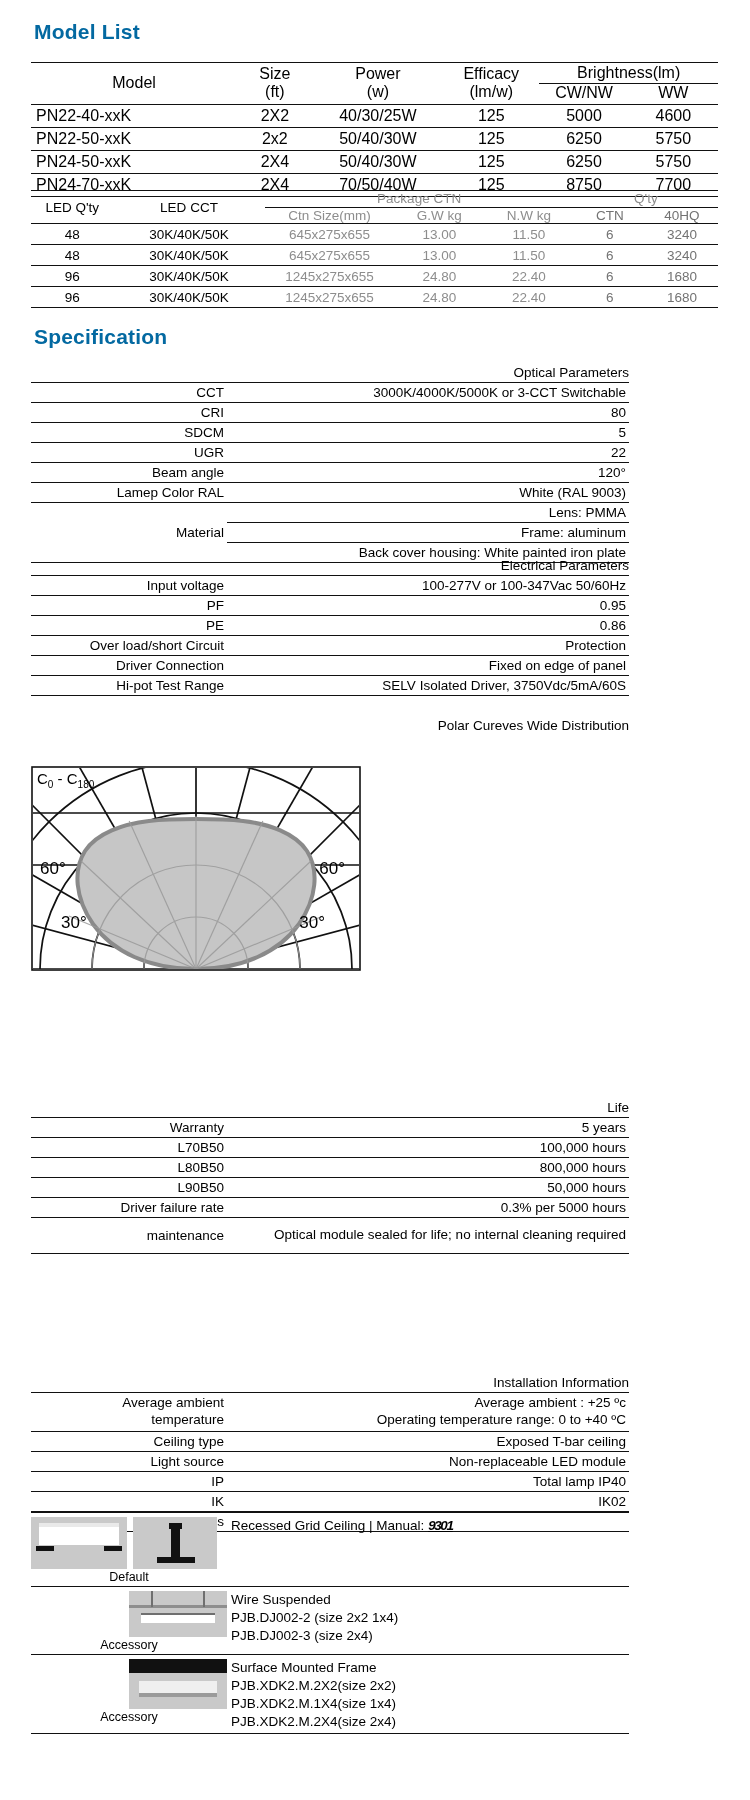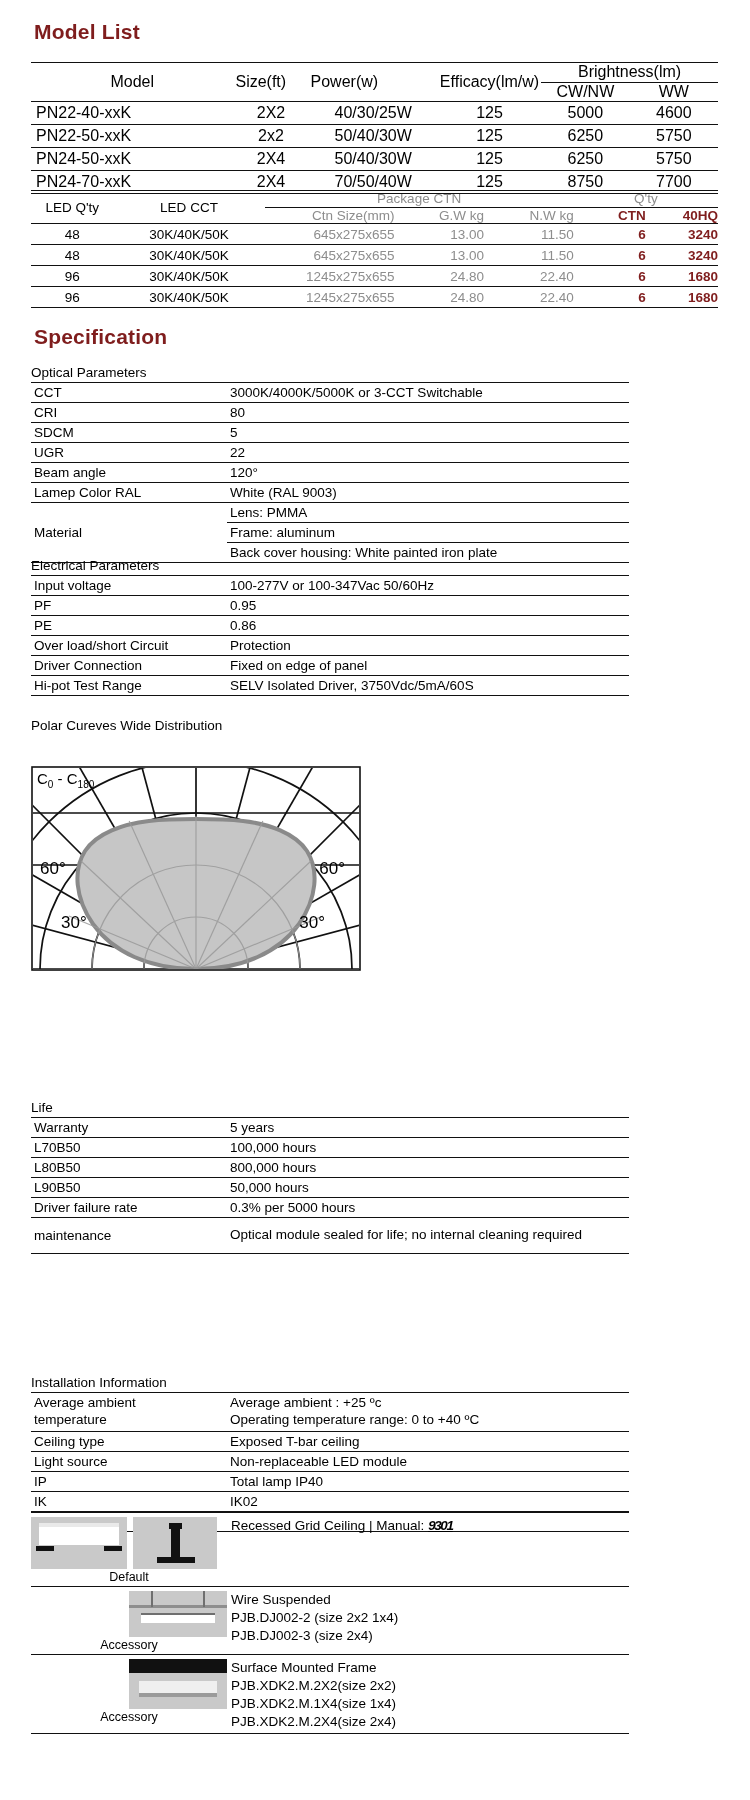--- a/index.html
+++ b/index.html
@@ -7,57 +7,57 @@
   body {
     width: 750px;
     background: #ffffff;
     font-family: "Liberation Sans", sans-serif;
     color: #000000;
     -webkit-font-smoothing: antialiased;
   }
   .page { width:750px; min-height:1800px; position:relative; padding: 0; }
 
   .sec-title {
-    color:#7f1d1d;
+    color:#0369a1;
     font-size:21px;
     font-weight:bold;
     letter-spacing:0.2px;
   }
   #model-list-title { position:absolute; left:34px; top:20px; }
   #spec-title { position:absolute; left:34px; top:325px; }
 
   
   table { border-collapse: collapse; width:100%; }
   td, th { padding:0; font-weight:normal; vertical-align:middle; }
 
   .model-table { position:absolute; left:31px; top:62px; width:687px; font-size:16px; }
   .model-table td, .model-table th { border-top:1.4px solid #111; border-bottom:1.4px solid #111; padding:2px 2px; }
   .model-table .hdr td { border-bottom:1.6px solid #111; text-align:center; }
   .model-table .body td { text-align:center; height:21px; }
   .model-table .body td.modelcell { text-align:left; padding-left:5px; }
-  .hdr .stack { display:flex; flex-direction:row; line-height:1.15; align-items:center; }
+  .hdr .stack { display:flex; flex-direction:column; line-height:1.15; align-items:center; }
   .brightness-group { padding:0 !important; }
   .brightness-top { border-bottom:1.3px solid #111; text-align:center; padding-bottom:1px; }
   .brightness-bot { display:flex; }
   .brightness-bot > div { flex:1; text-align:center; }
 
   
   .pkg-table { position:absolute; left:31px; top:190px; width:687px; font-size:13.5px; }
   .pkg-table td { border-top:1.4px solid #111; border-bottom:1.4px solid #111; padding:2px; text-align:center; height:21px;}
   .pkg-group { padding:0 !important; }
   .pkg-top { border-bottom:1.3px solid #111; text-align:center; color:#8d8d8d; padding-bottom:1px;}
   .pkg-bot { display:flex; color:#8d8d8d; }
-  .pkg-bot > div { text-align:right; }
+  .pkg-bot > div { text-align:center; }
   .pkg-bot .c1 { flex:1.45; }
   .pkg-bot .c2 { flex:1; }
   .pkg-bot .c3 { flex:1; }
-  .qty-bot > div { flex:1; color:#7f1d1d;font-weight:bold;}
+  .qty-bot > div { flex:1; color:#737373;}
 
   
-  .block { position:absolute; left:31px; width:598px; font-size:13.5px; }
+  .block { position:absolute; left:31px; width:598px; font-size:13.5px;text-align:right; }
   .block-label { font-size:13.5px; padding-bottom:2px; }
   .spec-tbl { width:100%; border-collapse:collapse; }
   .spec-tbl td {
     border-top:1.4px solid #111;
     border-bottom:1.4px solid #111;
     padding:2px 3px;
     height:19px;
   }
   .spec-tbl td.k { width:196px; }
   .spec-tbl td.v { }

